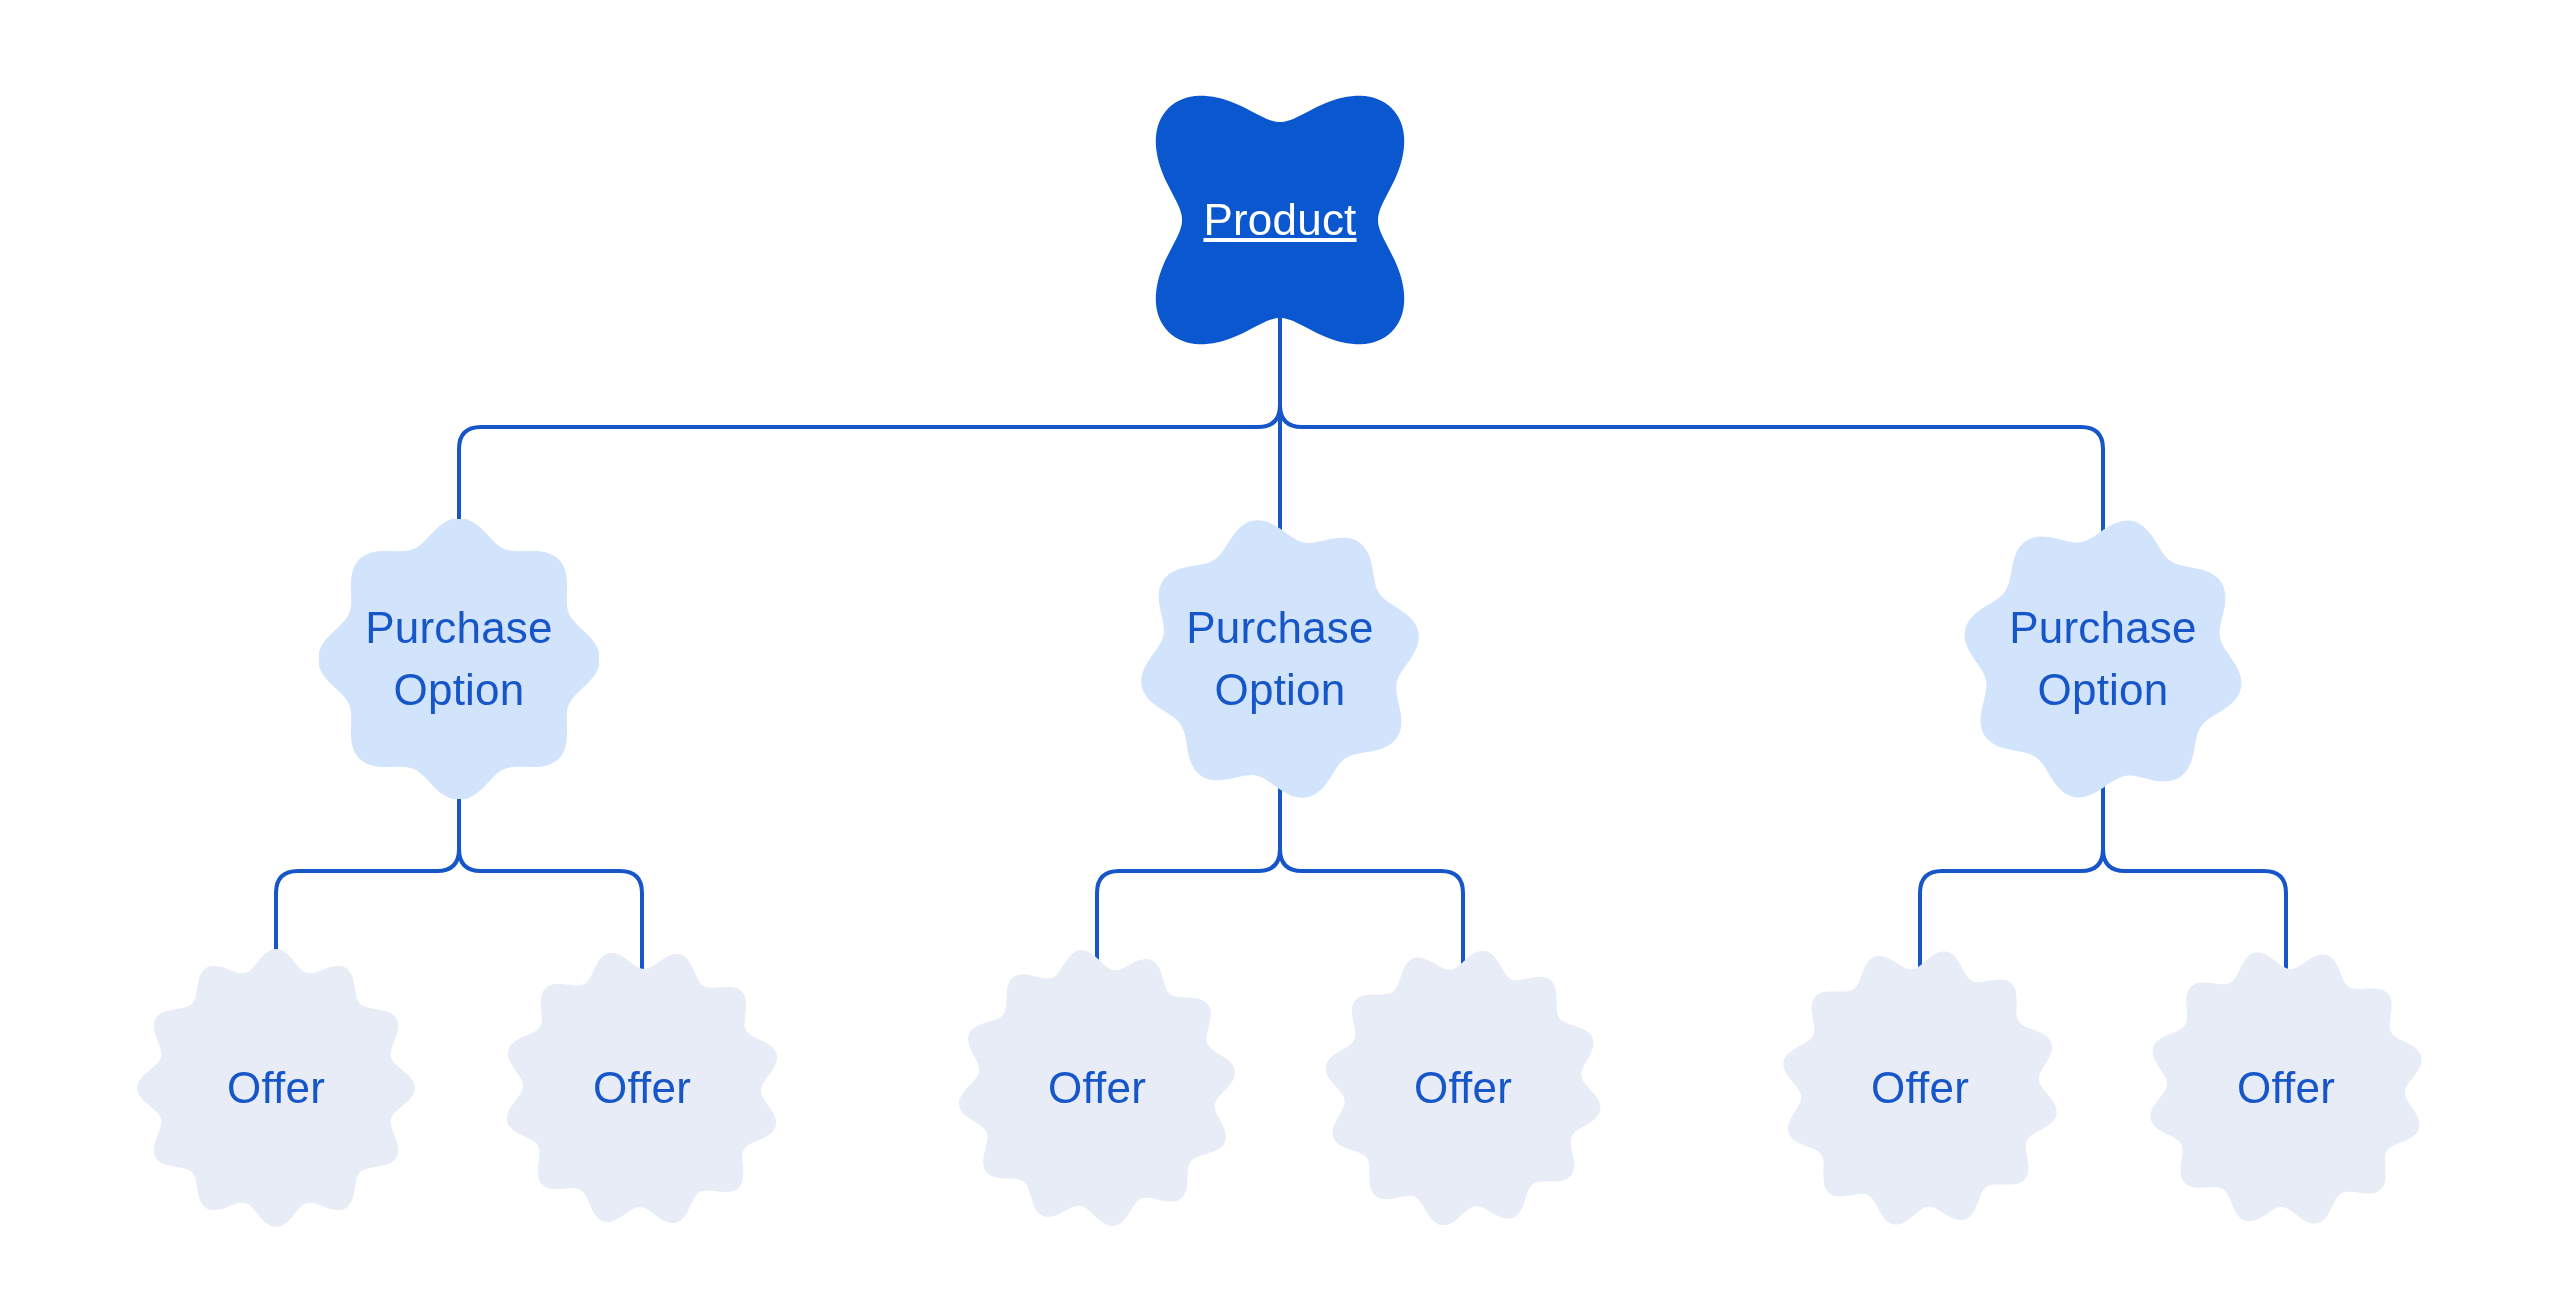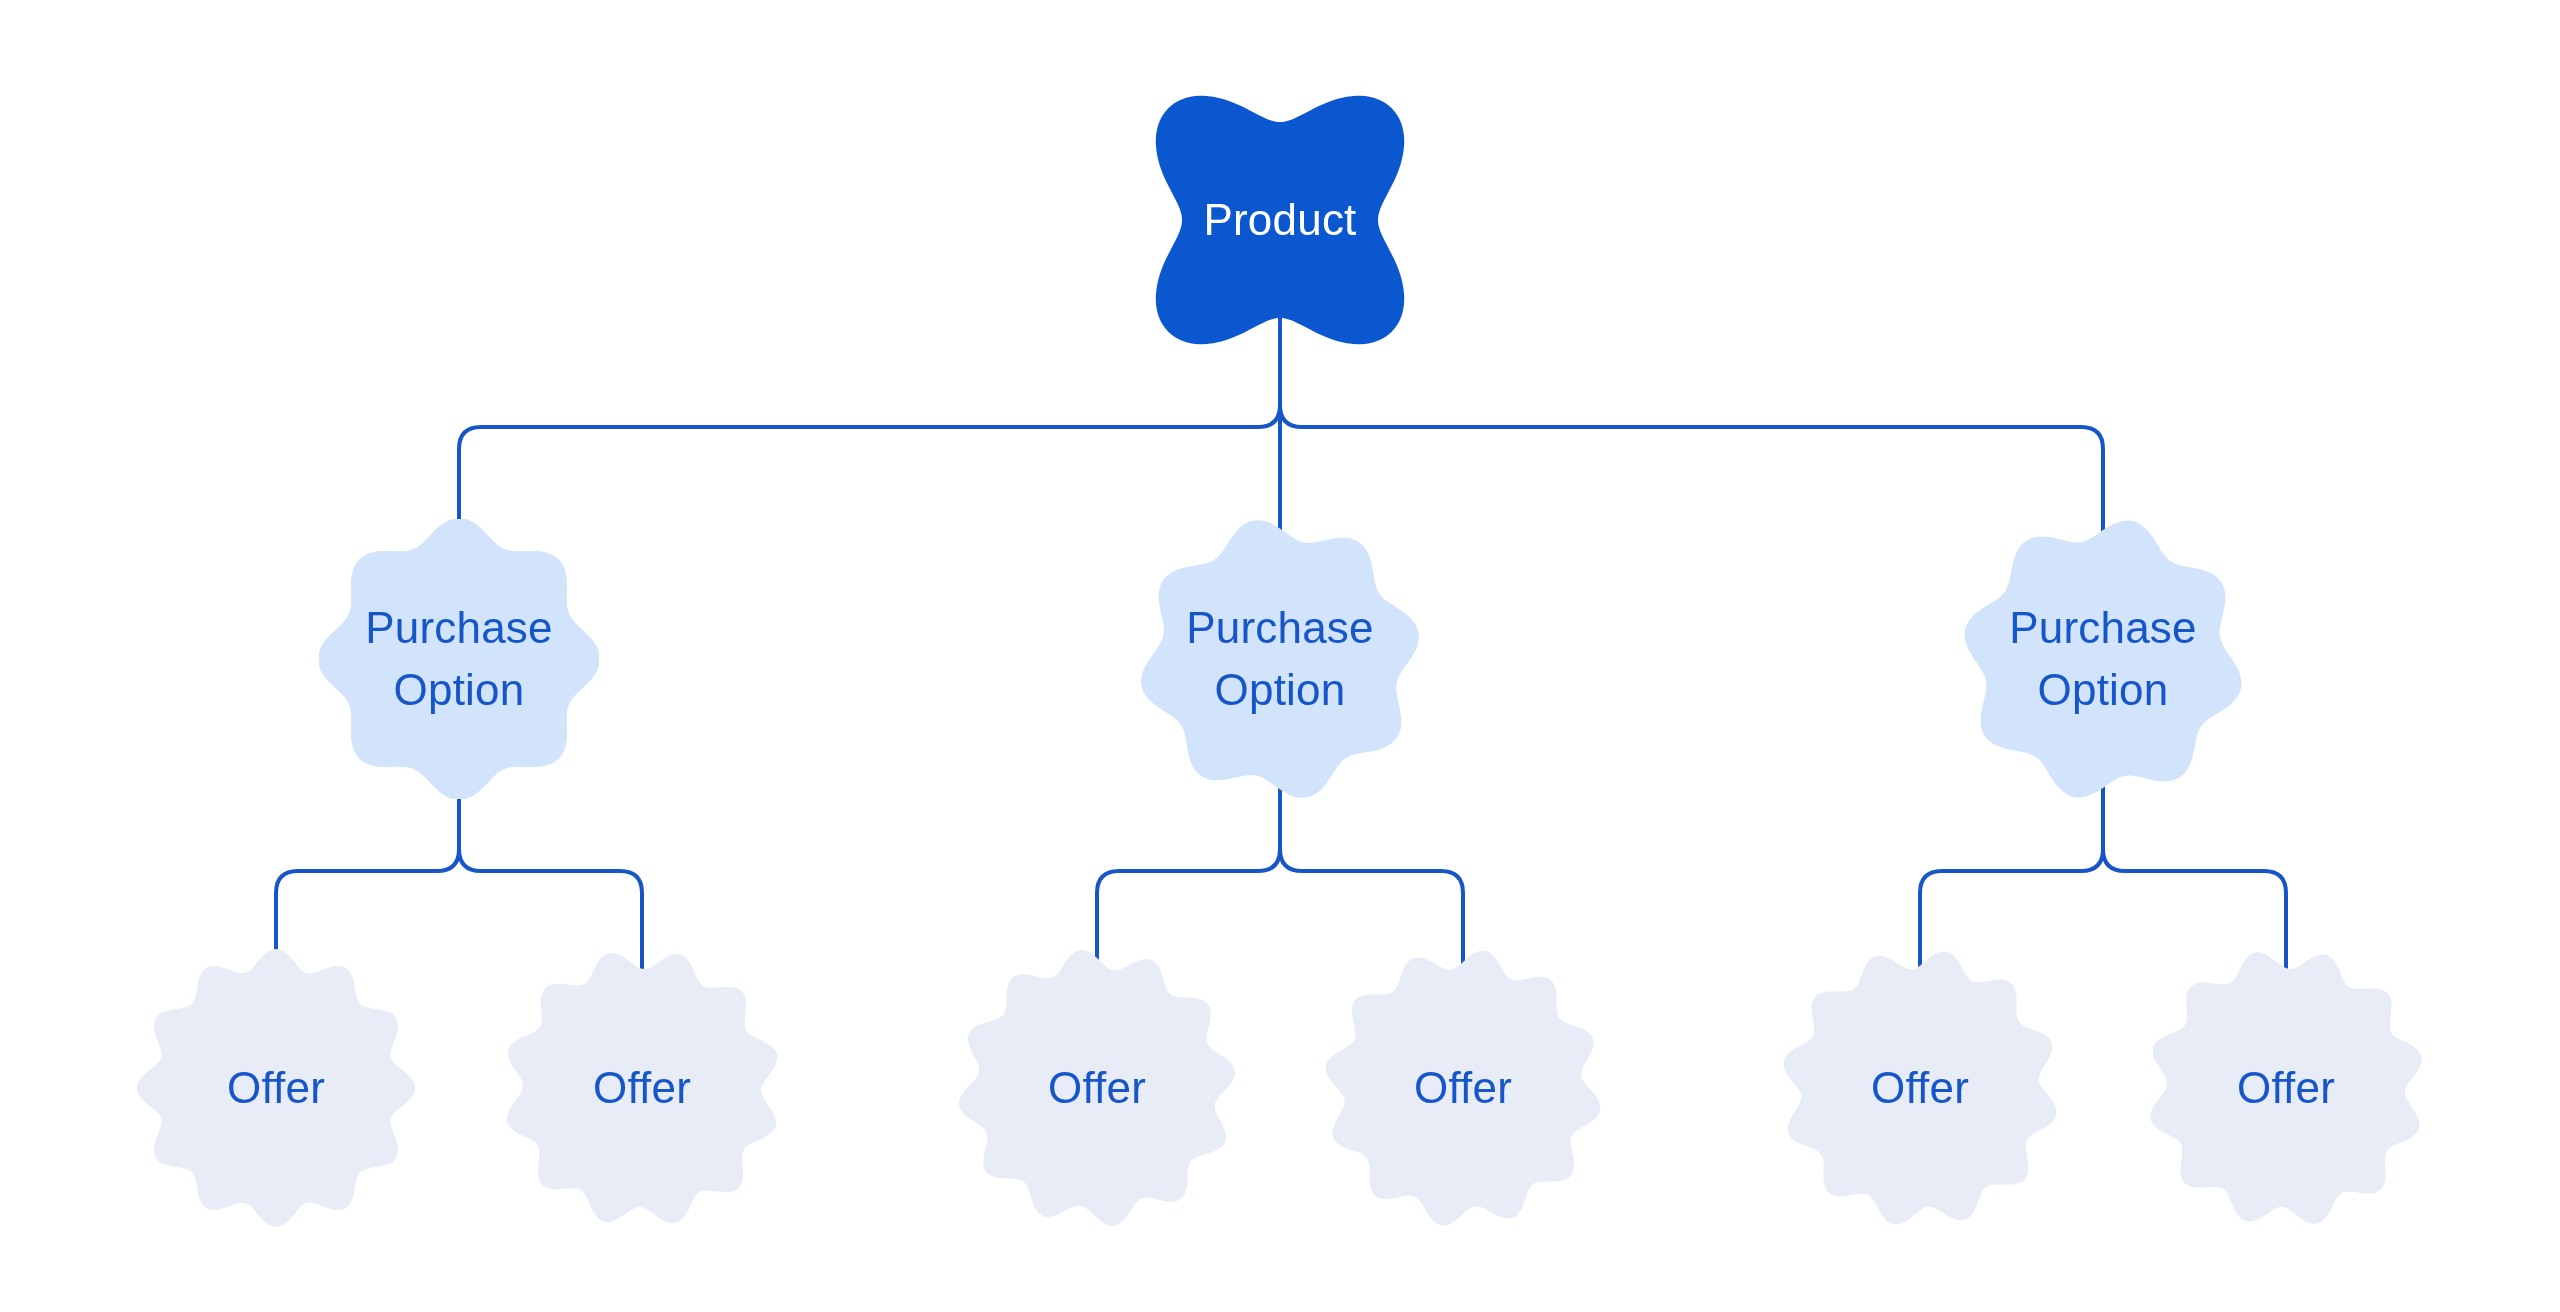--- a/index.html
+++ b/index.html
@@ -38,21 +38,21 @@
     position:relative;z-index:1;
     width:224px;
     text-align:center;
     font-size:44px;
     font-weight:500;
     line-height:1.4;
     letter-spacing:0.2px;
     user-select:none;
   }
   .node.root .blob path{fill:var(--root-fill);}
-  .node.root .label{color:var(--root-text);}
+  .node.root .label{color:var(--root-text);text-decoration:underline;}
   .node.option .blob path{fill:var(--option-fill);}
   .node.option .label{color:var(--option-text);}
   .node.offer .blob path{fill:var(--offer-fill);}
   .node.offer .label{color:var(--offer-text);}
 </style>
 </head>
 <body>
 
 <div class="canvas">
 

